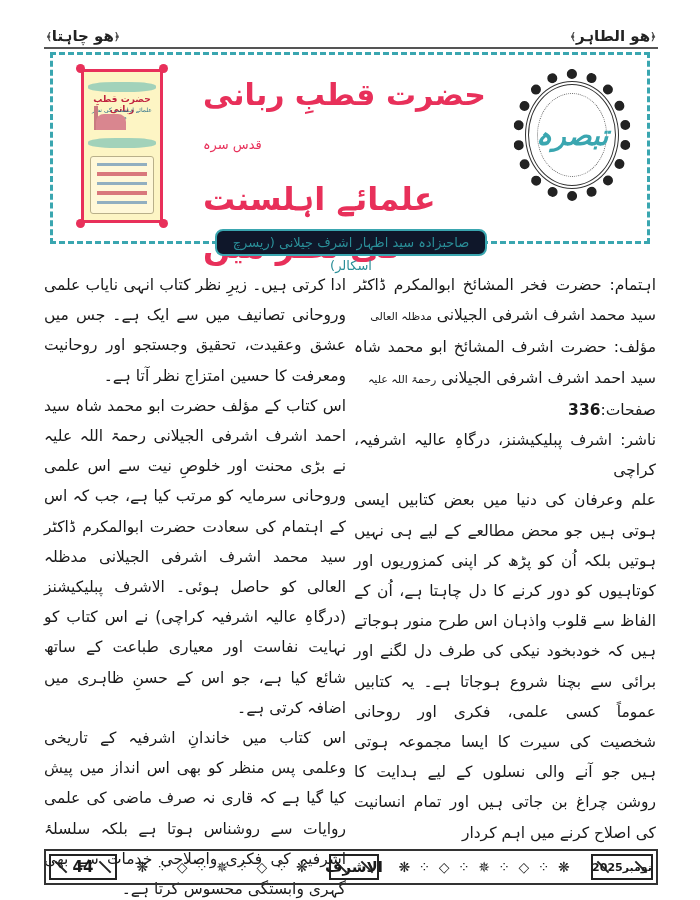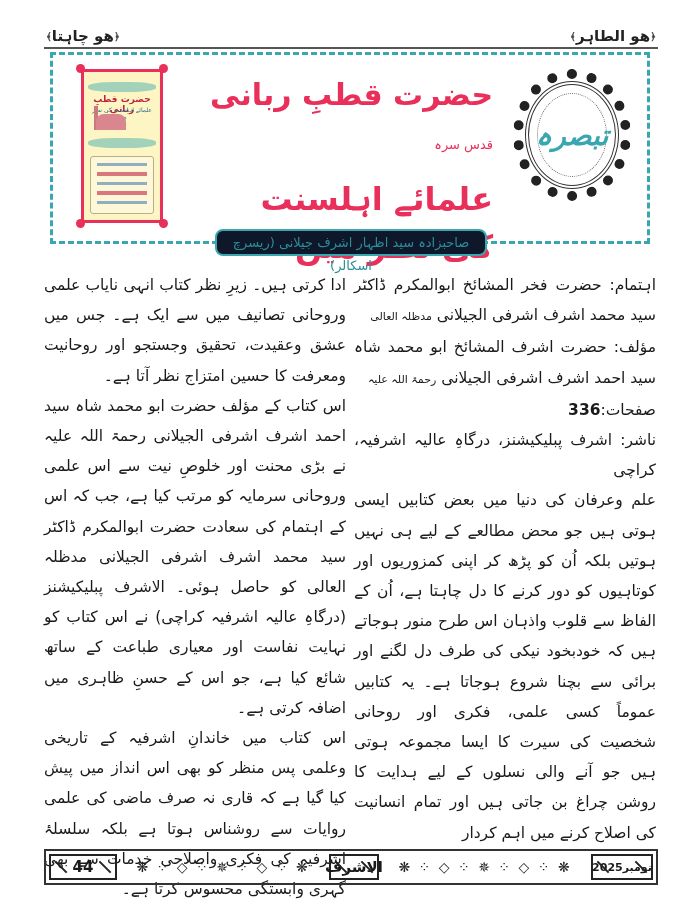--- a/index.html
+++ b/index.html
@@ -22,21 +22,21 @@
     .cover .band { position: absolute; left: 4px; right: 4px; height: 10px; border-radius: 40%; background: #8bc9b8; opacity: .8; }
     .cover .band.b1 { top: 10px; } .cover .band.b2 { top: 66px; }
     .cover .ctitle { position: absolute; top: 22px; left: 4px; right: 4px; text-align: center; direction: rtl; font-size: 9px; color: #c0233f; font-weight: bold; line-height: 10px; }
     .cover .csub { position: absolute; top: 34px; left: 4px; right: 4px; text-align: center; direction: rtl; font-size: 6px; color: #2a6e8a; line-height: 7px; }
     .cover .mosque { position: absolute; left: 12px; top: 42px; width: 30px; height: 16px; background: #d9868f; border-radius: 8px 8px 0 0; }
     .cover .minaret { position: absolute; left: 10px; top: 34px; width: 4px; height: 24px; background: #c97a80; }
     .cover .panel { position: absolute; left: 6px; right: 6px; top: 84px; height: 58px; background: #fff8d8; border: 1px solid #b9b08a; border-radius: 3px; }
     .cover .panel .pl { height: 3px; margin: 6px 6px 0; background: #4a7fb0; opacity: .6; }
     .cover .panel .pl.red { background: #c0233f; height: 4px; }
 
-    .title-block { position: absolute; left: 150px; top: 18px; width: 290px; text-align: right; direction: rtl; color: #e8305a; }
+    .title-block { position: absolute; left: 150px; top: 18px; width: 290px; text-align: left; direction: rtl; color: #e8305a; }
     .title-1 { font-size: 30px; line-height: 44px; font-weight: bold; }
     .title-1 .honor { font-size: 13px; font-weight: normal; }
     .title-2 { font-size: 32px; line-height: 48px; font-weight: bold; margin-top: 8px; }
 
     .medallion { position: absolute; right: 16px; top: 14px; width: 118px; height: 132px; }
     .medallion .ring-outer { position: absolute; inset: 0; border-radius: 50%; border: 10px dotted #222; }
     .medallion .ring-mid { position: absolute; inset: 12px; border-radius: 50%; border: 4px double #333; }
     .medallion .ring-inner { position: absolute; inset: 24px; border-radius: 50%; border: 1px dotted #666; background: #fff; }
     .medallion .label { position: absolute; inset: 0; display: flex; align-items: center; justify-content: center; font-size: 28px; font-weight: bold; font-style: italic; color: #3aa6b0; direction: rtl; }
 

